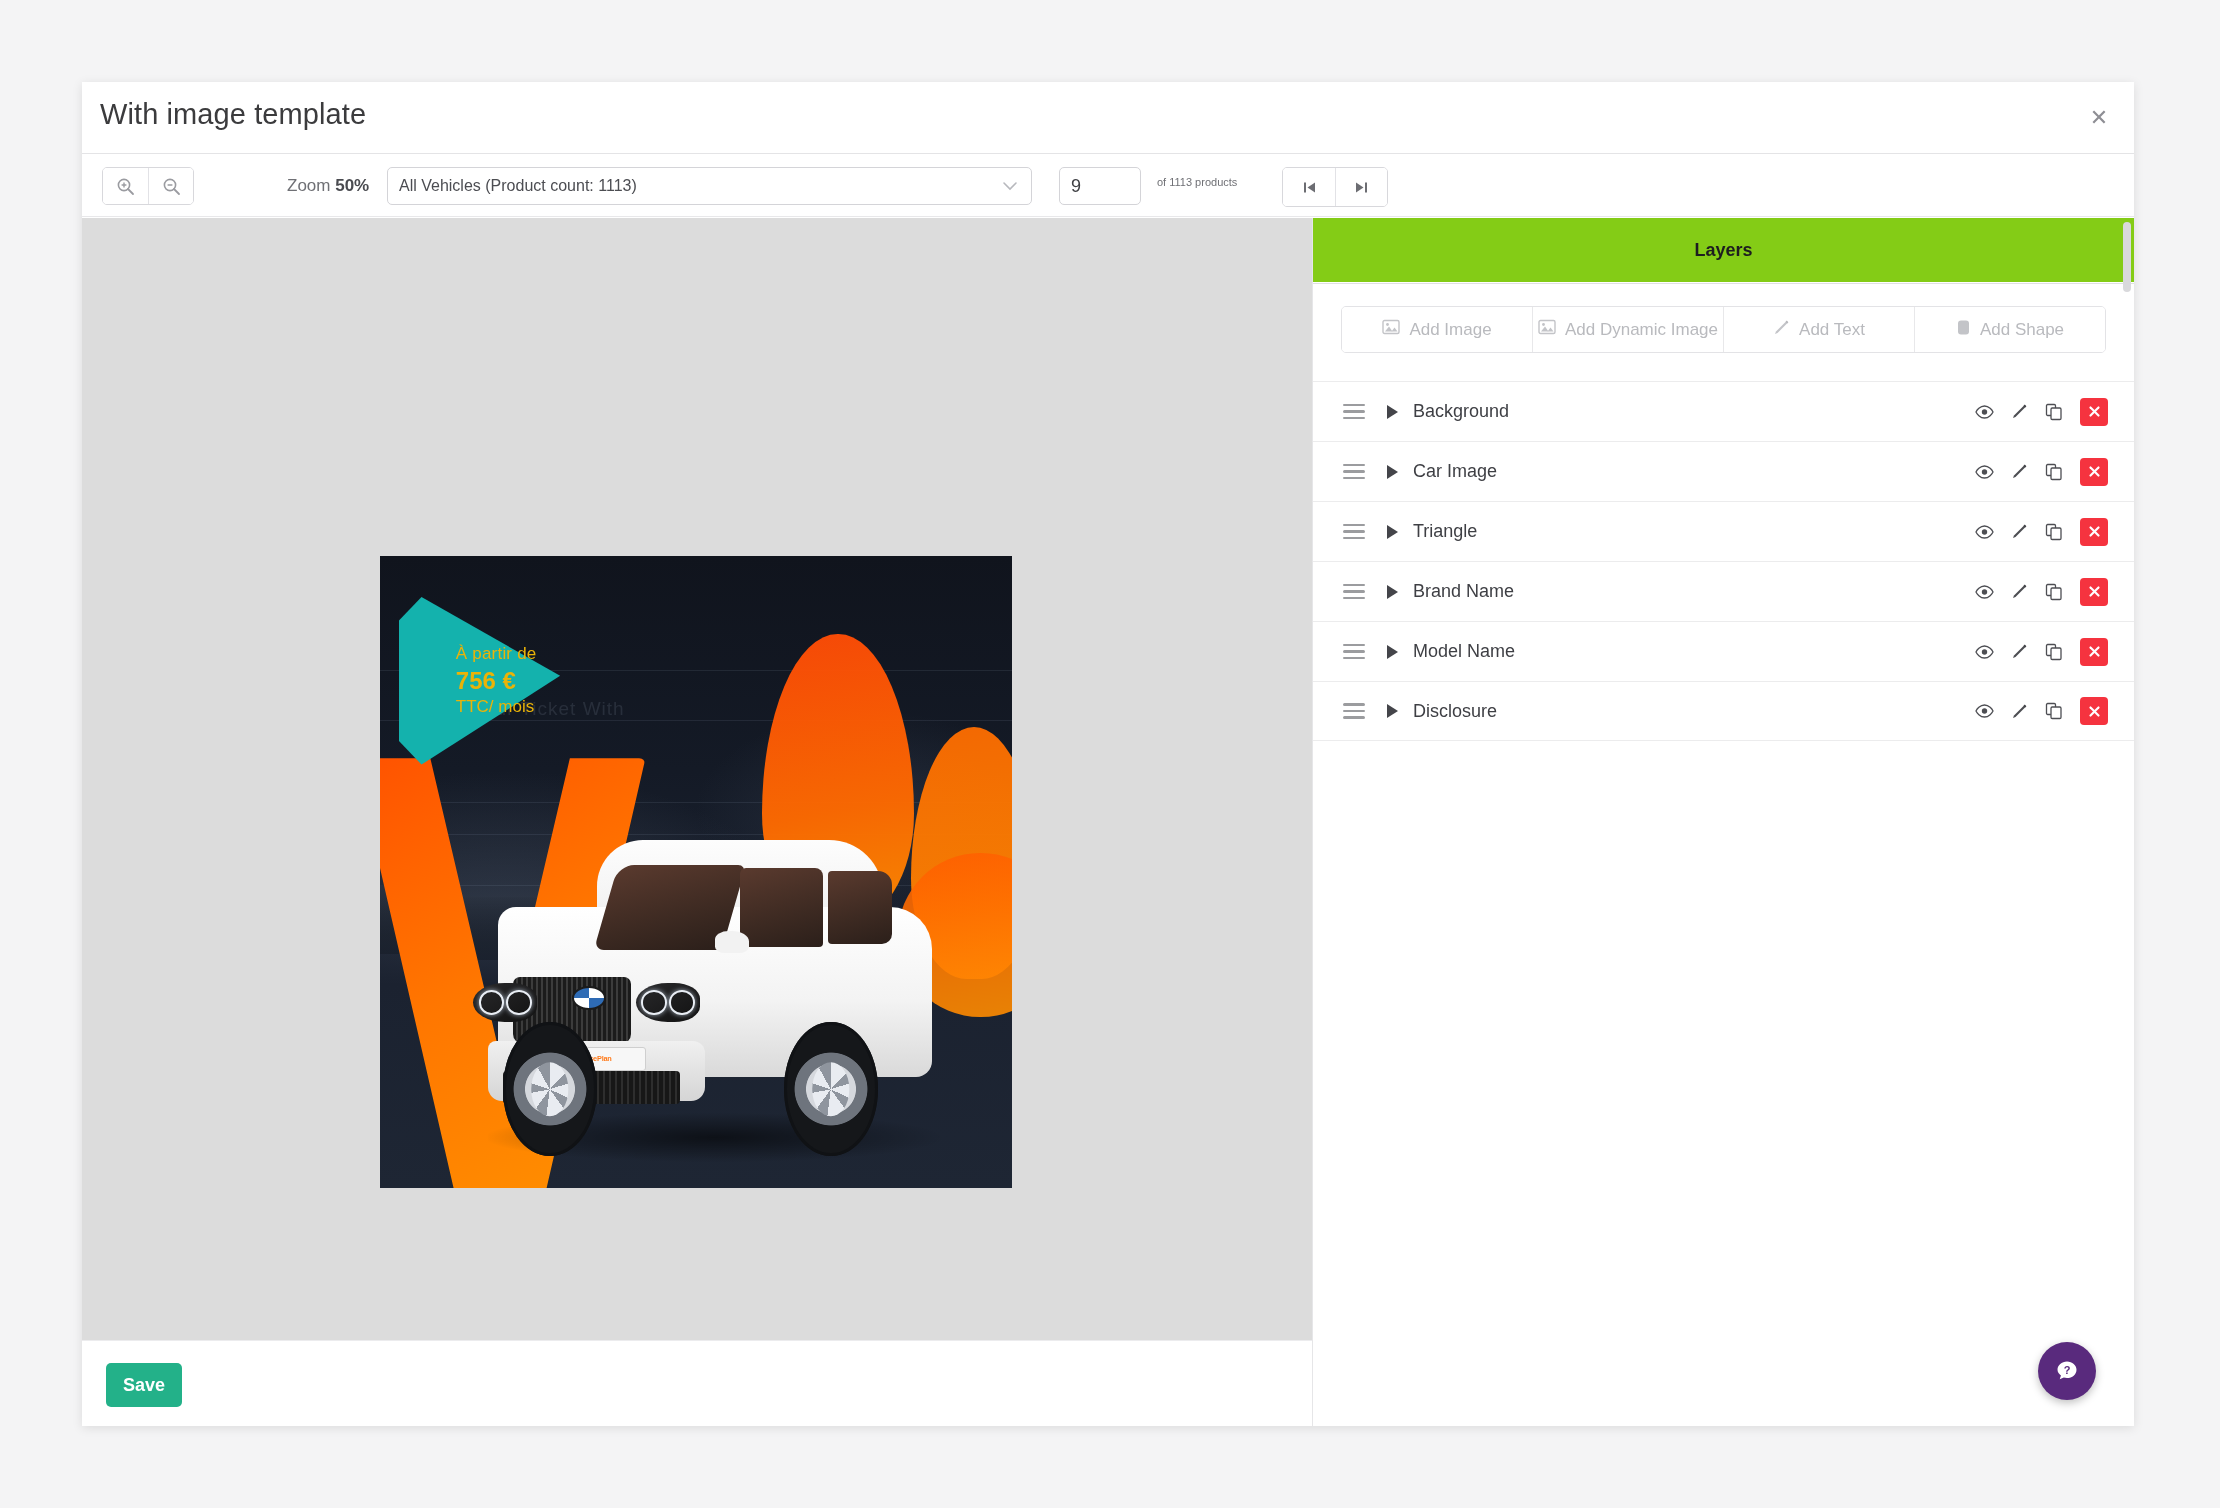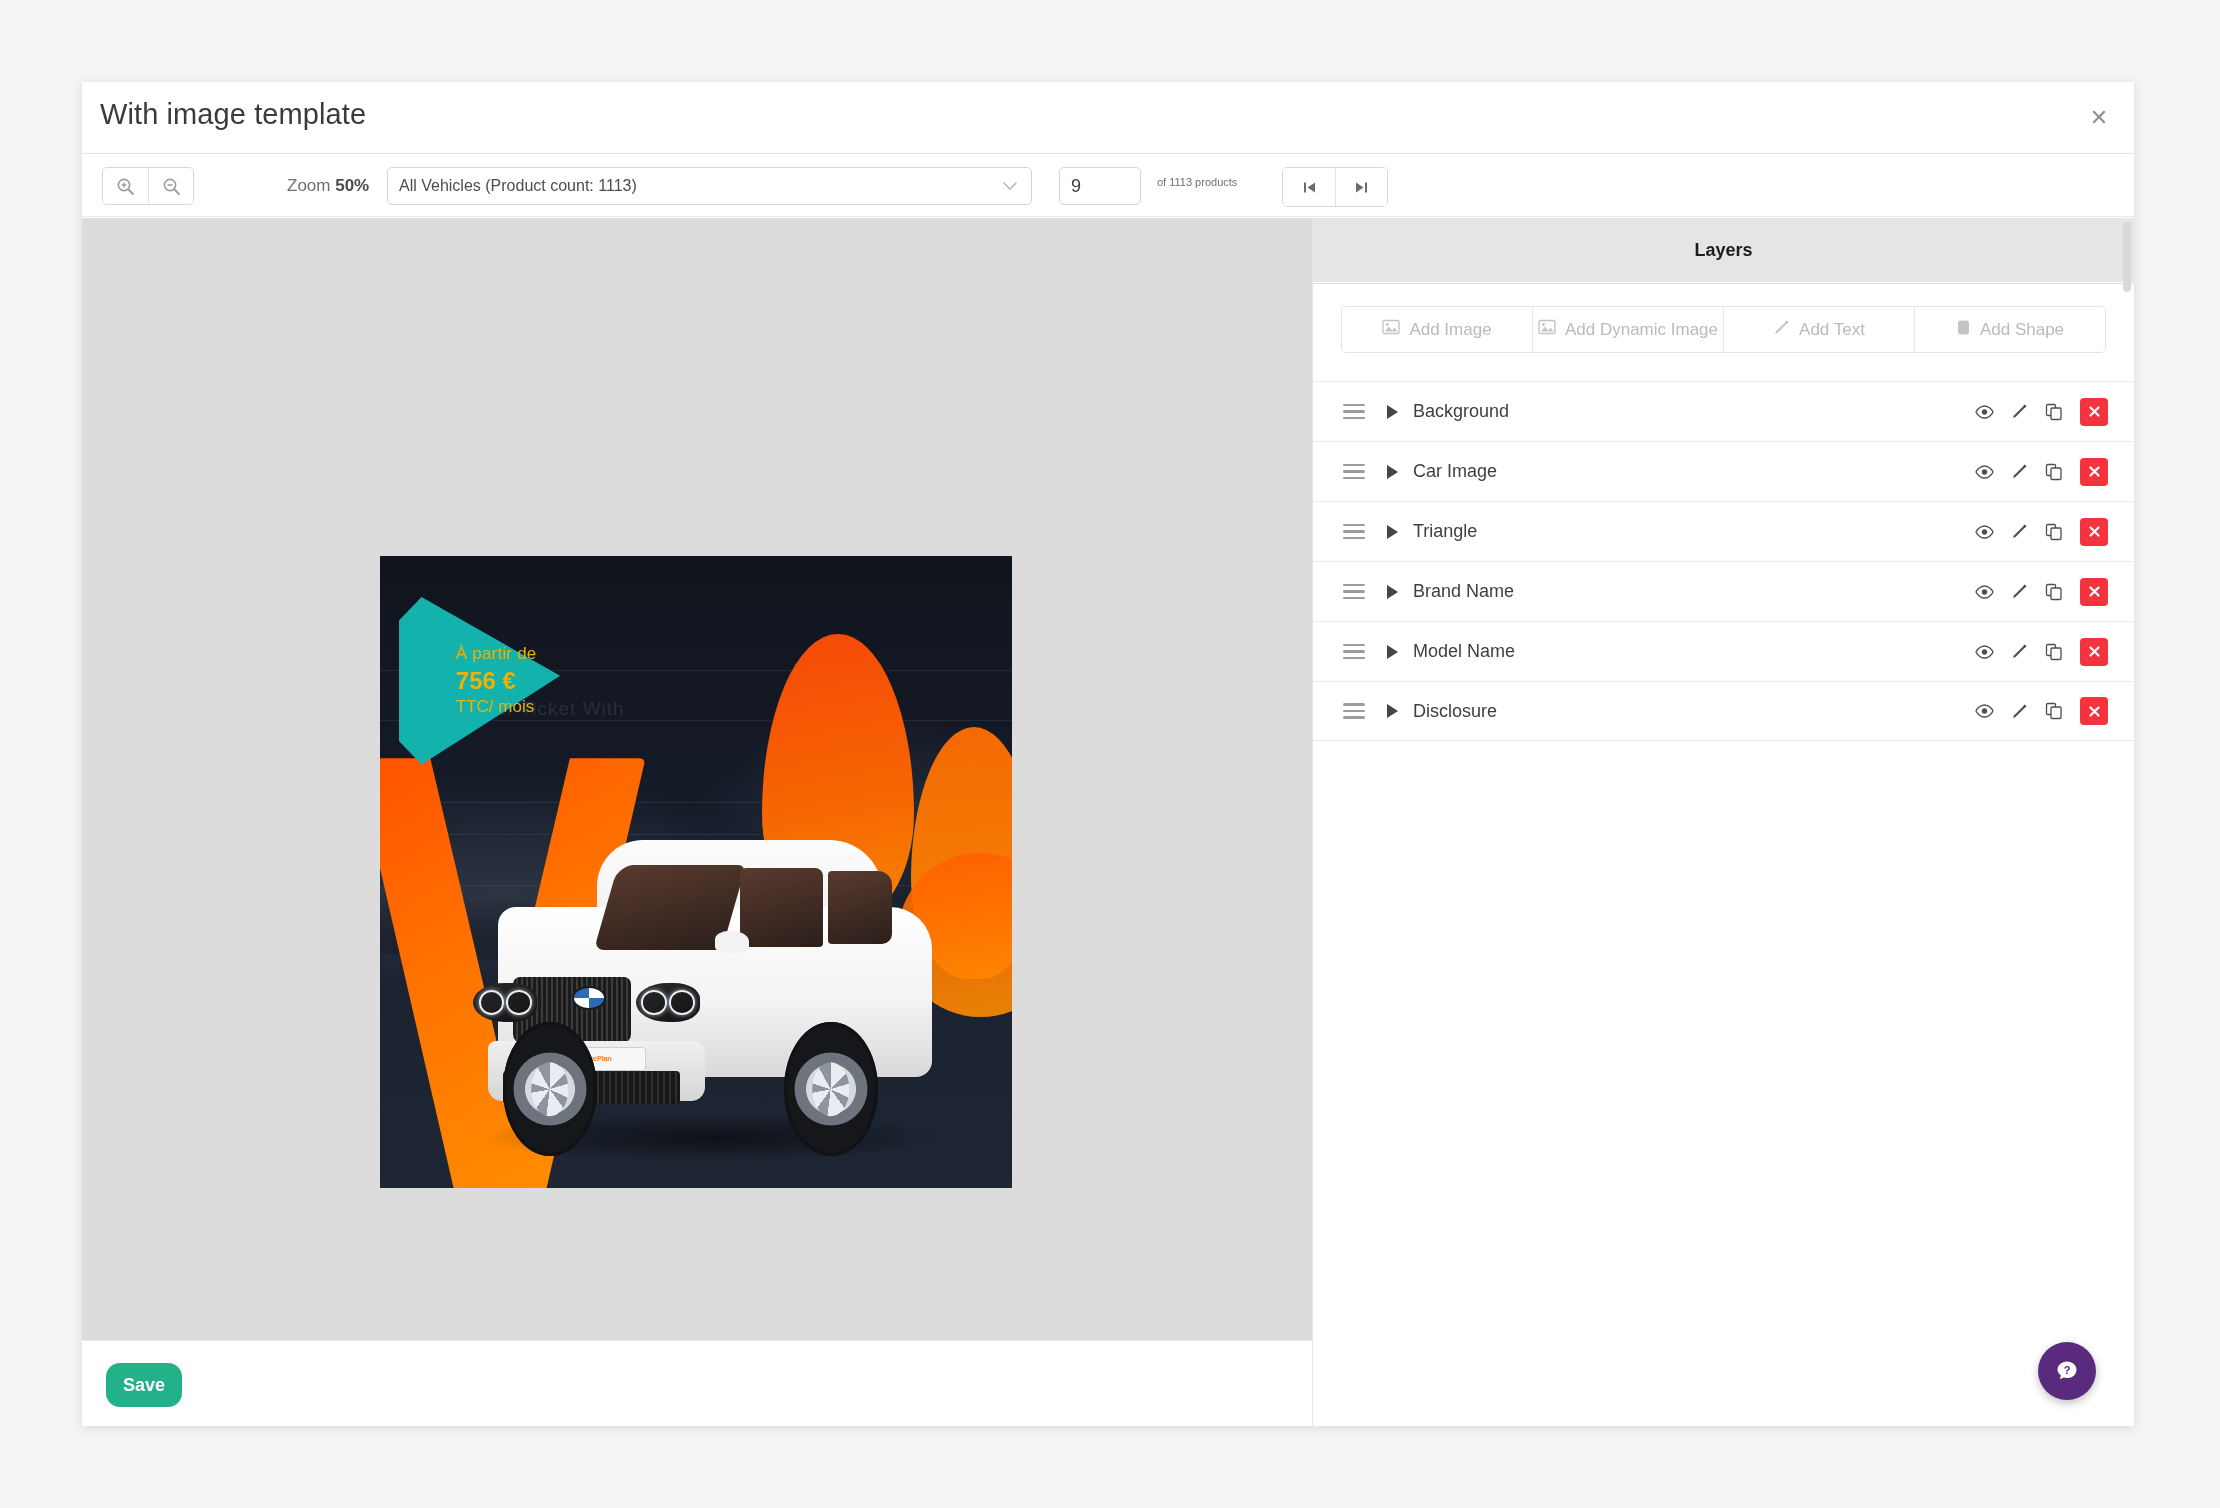--- a/index.html
+++ b/index.html
@@ -413,21 +413,21 @@
   }
   .tab.inactive {
     background: #ededee;
     color: #8a8b90;
     border: 1px solid #e0e0e3;
     border-bottom: 1px solid #e0e0e3;
     border-radius: 5px 5px 0 0;
     margin: 4px 0 0 4px;
   }
   .tab.active {
-    background: #e5e5e5;
+    background: #84cc16;
     color: #1d1d20;
     font-weight: bold;
     border-bottom: 1px solid #fff;
   }
   #panel-scrollbar {
     position: absolute;
     right: 3px; top: 4px;
     width: 8px; height: 70px;
     border-radius: 4px;
     background: #d9d9dc;
@@ -509,21 +509,21 @@
     border-top: 1px solid #ececee;
   }
   #save-button {
     position: absolute;
     left: 24px; top: 22px;
     width: 76px; height: 44px;
     background: #23b189;
     color: #fff;
     font-size: 18px;
     font-weight: bold;
-    border: none; border-radius: 14px;
+    border: none; border-radius: 5px;
     cursor: pointer;
     font-family: "Liberation Sans", sans-serif;
   }
   #help-button {
     position: absolute;
     right: 38px; bottom: 26px;
     width: 58px; height: 58px;
     border-radius: 50%;
     background: #592a7d;
     border: none; cursor: pointer;

